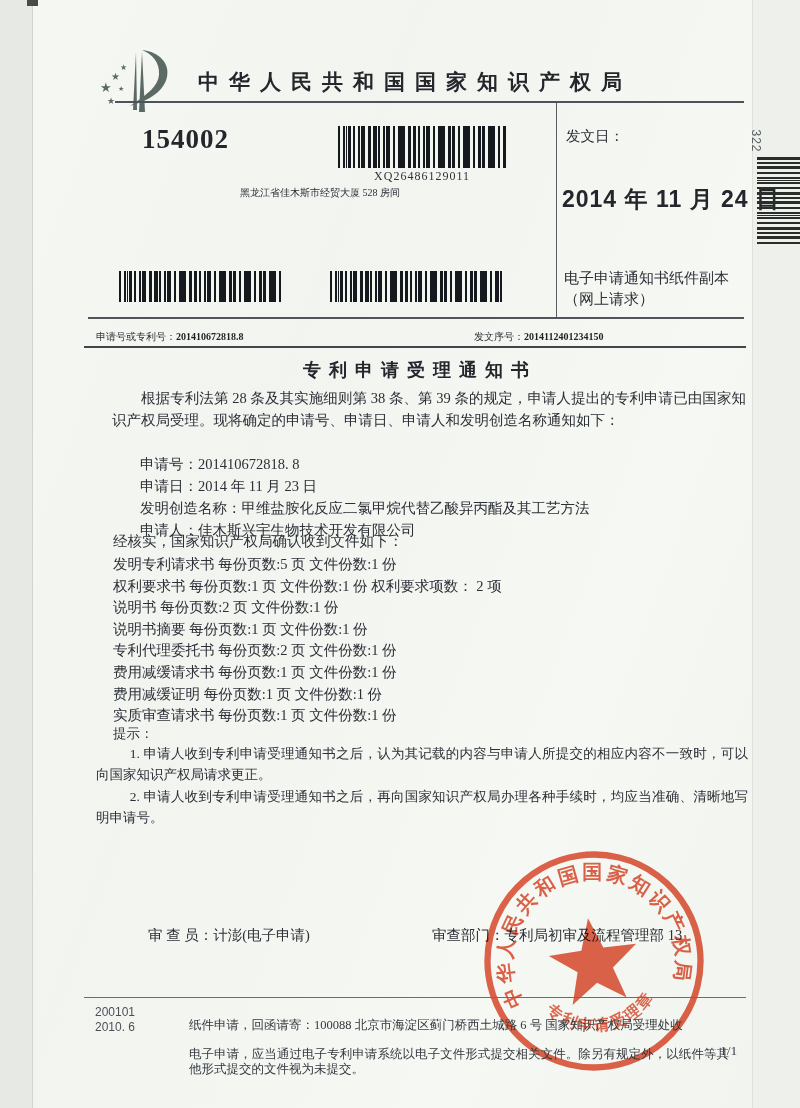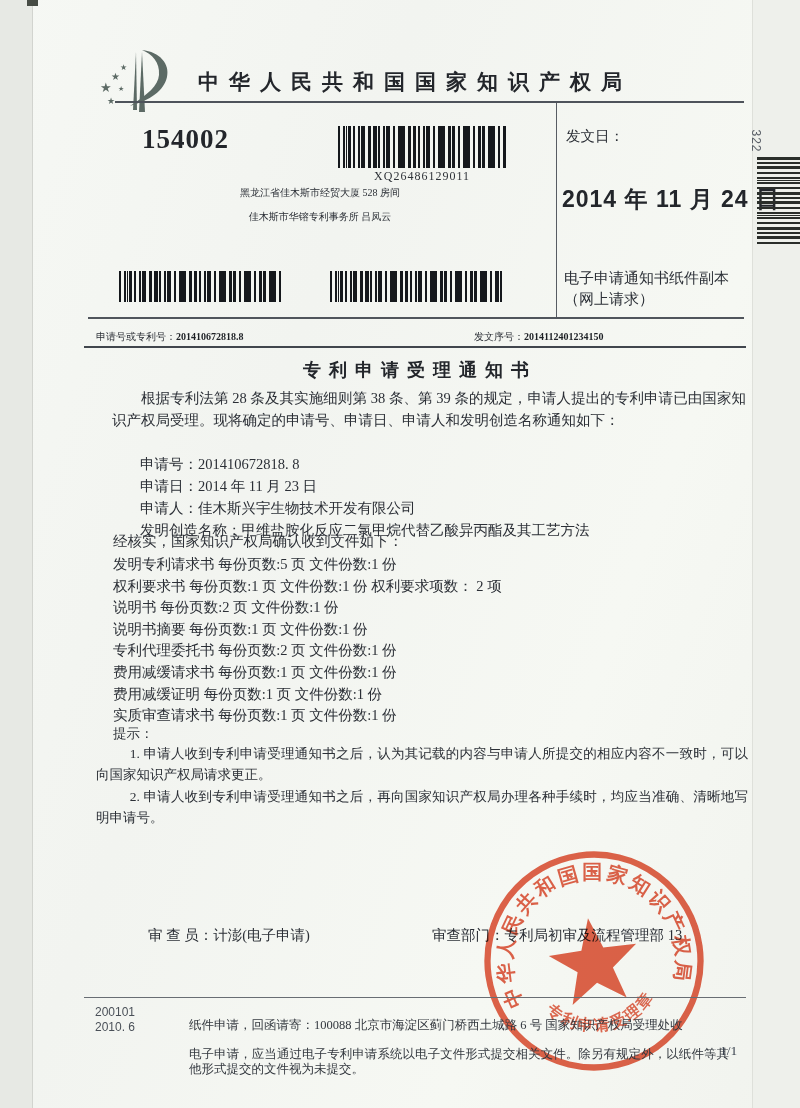--- a/index.html
+++ b/index.html
@@ -100,21 +100,20 @@
   <div class="abs rule-top"></div>
   <div class="abs hdr-vline"></div>
   <div class="abs rule-mid"></div>
 
   <div class="abs code-big">154002</div>
   <div class="abs barcode bc-top"></div>
   <div class="abs bc-top-label">XQ26486129011</div>
 
   <div class="abs addr">
     <div>黑龙江省佳木斯市经贸大厦 528 房间</div>
-    <div>佳木斯市华镕专利事务所 吕凤云</div>
   </div>
 
   <div class="abs issue-label">发文日：</div>
   <div class="abs issue-date">2014 年 11 月 24 日</div>
   <div class="abs copy-note">电子申请通知书纸件副本（网上请求）</div>
 
   <div class="abs barcode bc-a"></div>
   <div class="abs barcode bc-b"></div>
 
   <div class="abs ref-row ref-app">
@@ -124,22 +123,22 @@
     <span>发文序号：</span><span class="ref-val">2014112401234150</span>
   </div>
   <div class="abs rule-ref"></div>
 
   <div class="abs notice-title">专利申请受理通知书</div>
   <div class="abs intro">根据专利法第 28 条及其实施细则第 38 条、第 39 条的规定，申请人提出的专利申请已由国家知识产权局受理。现将确定的申请号、申请日、申请人和发明创造名称通知如下：</div>
 
   <div class="abs fields">
     <div>申请号：201410672818. 8</div>
     <div>申请日：2014 年 11 月 23 日</div>
+    <div>发明创造名称：甲维盐胺化反应二氯甲烷代替乙酸异丙酯及其工艺方法</div>
     <div>申请人：佳木斯兴宇生物技术开发有限公司</div>
-    <div>发明创造名称：甲维盐胺化反应二氯甲烷代替乙酸异丙酯及其工艺方法</div>
   </div>
 
   <div class="abs received">经核实，国家知识产权局确认收到文件如下：</div>
   <div class="abs doclist">
     <div>发明专利请求书 每份页数:5 页 文件份数:1 份</div>
     <div>权利要求书 每份页数:1 页 文件份数:1 份 权利要求项数： 2 项</div>
     <div>说明书 每份页数:2 页 文件份数:1 份</div>
     <div>说明书摘要 每份页数:1 页 文件份数:1 份</div>
     <div>专利代理委托书 每份页数:2 页 文件份数:1 份</div>
     <div>费用减缓请求书 每份页数:1 页 文件份数:1 份</div>

